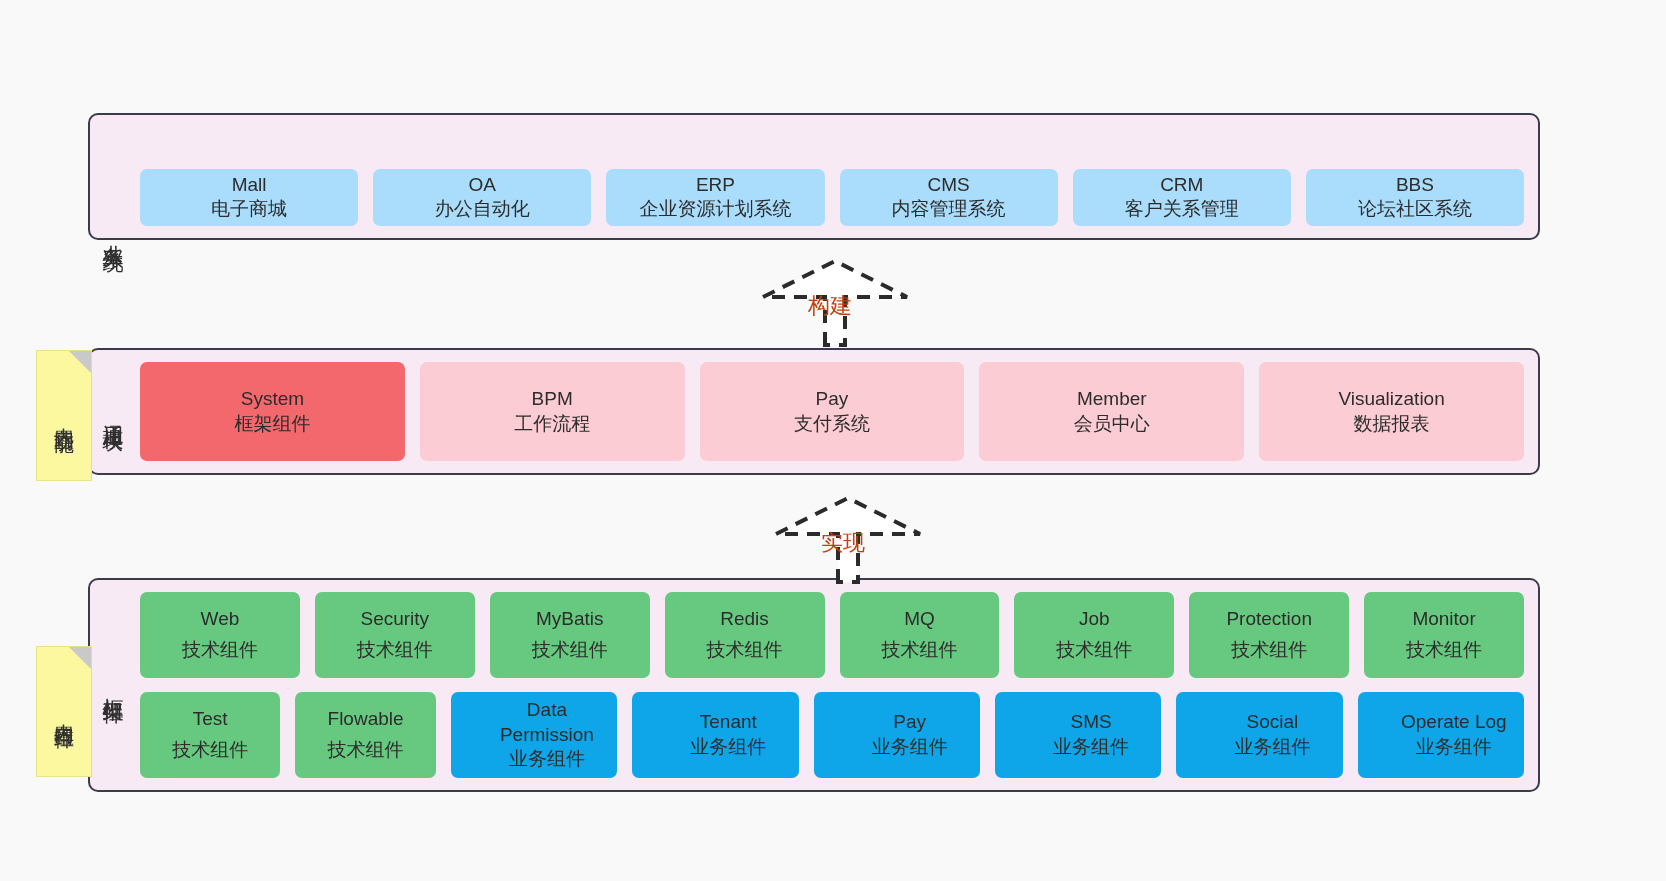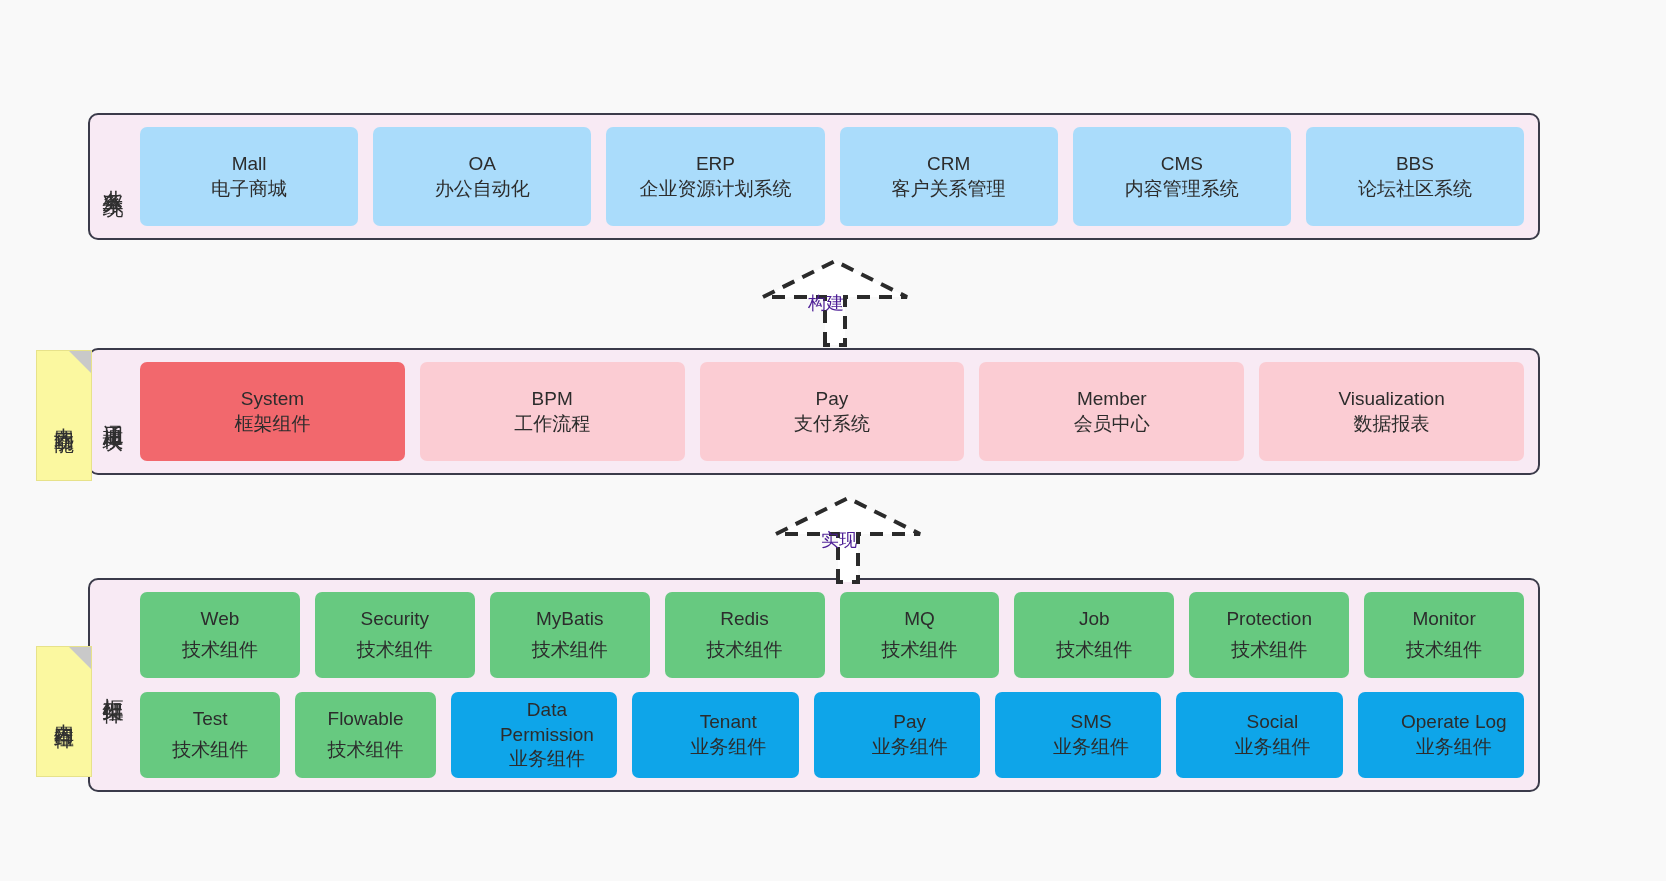--- a/index.html
+++ b/index.html
@@ -106,55 +106,55 @@
   }
 
   
   .arrow {
     position: absolute;
     z-index: 3;
   }
   .arrow svg { display: block; overflow: visible; }
   .arrow-label {
     position: absolute;
-    font-size: 18px;
-    color: #4c1d95;
+    font-size: 22px;
+    color: #c2410c;
     background: transparent;
     white-space: nowrap;
     user-select: none;
   }
 </style>
 </head>
 <body>
 
 <div id="canvas">
 
-  <div class="layer" id="layer-0" style="left:88px; top:113px; width:1452px; height:127px;">
+  <div class="layer" id="layer-0" style="left:88px; top:113px; width:1452px; height:127px;align-items:flex-end;">
     <div class="layer-title">业务系统</div>
     <div class="layer-body">
       <div class="row">
         <div class="card c-blue">
           <span class="l1">Mall</span>
           <span class="l2">电子商城</span>
         </div>
         <div class="card c-blue">
           <span class="l1">OA</span>
           <span class="l2">办公自动化</span>
         </div>
         <div class="card c-blue">
           <span class="l1">ERP</span>
           <span class="l2">企业资源计划系统</span>
         </div>
         <div class="card c-blue">
+          <span class="l1">CMS</span>
+          <span class="l2">内容管理系统</span>
+        </div>
+        <div class="card c-blue">
           <span class="l1">CRM</span>
           <span class="l2">客户关系管理</span>
-        </div>
-        <div class="card c-blue">
-          <span class="l1">CMS</span>
-          <span class="l2">内容管理系统</span>
         </div>
         <div class="card c-blue">
           <span class="l1">BBS</span>
           <span class="l2">论坛社区系统</span>
         </div>
       </div>
     </div>
   </div>
 
   <div class="arrow" style="left:755px; top:257px;">

